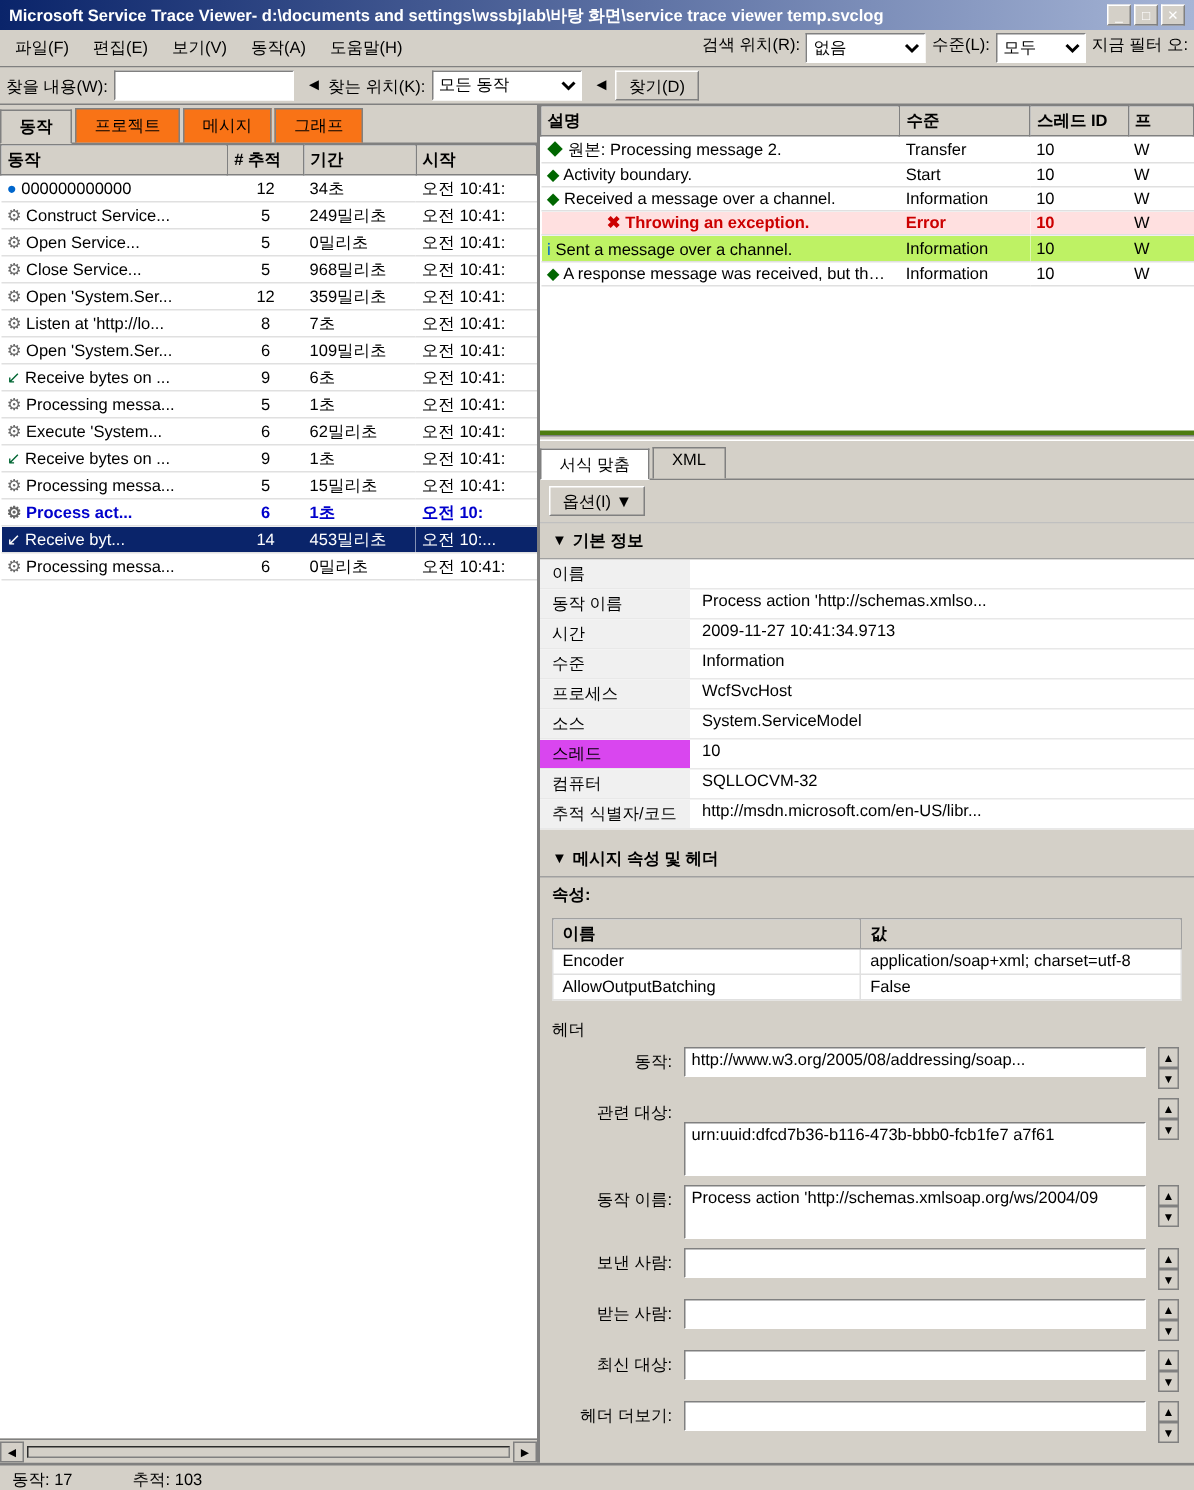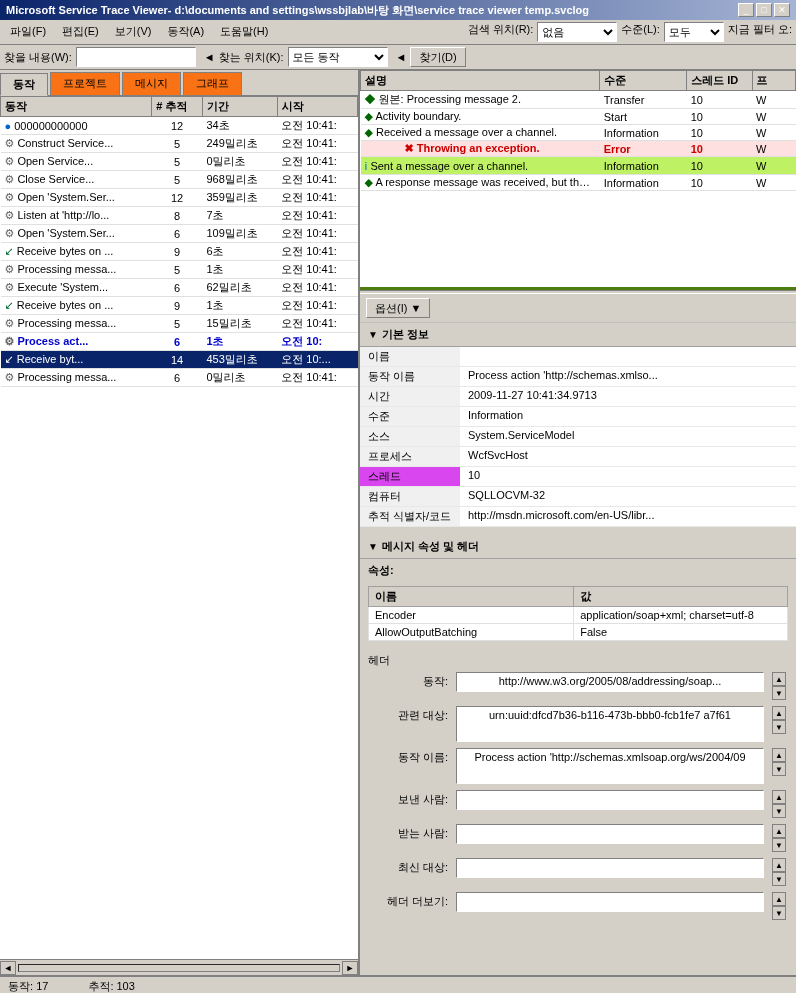--- a/index.html
+++ b/index.html
@@ -276,21 +276,20 @@
     }
     .header-value-box {
       flex: 1;
       background: white;
       border: 1px solid;
       border-color: #808080 #fff #fff #808080;
       padding: 2px 4px;
       font-size: 11px;
       min-height: 20px;
       position: relative;
-      text-align: center;
     }
     .status-bar {
       background: #d4d0c8;
       border-top: 2px solid #808080;
       padding: 2px 8px;
       display: flex;
       gap: 40px;
       font-size: 11px;
       height: 20px;
       align-items: center;
@@ -564,20 +563,24 @@
     <td style="">10</td>
     <td>W</td>
   </tr>
           </tbody>
       </table>
     </div>
 
     <div class="divider-h"></div>
 
     <div class="detail-area">
+      <div class="detail-tabs">
+        <div class="detail-tab active">서식 맞춤</div>
+        <div class="detail-tab">XML</div>
+      </div>
 
       <div class="detail-toolbar">
         <button class="detail-toolbar-btn">옵션(I) ▼</button>
       </div>
 
       <div class="section-header">
         <span class="collapse-icon">▼</span>
         <span>기본 정보</span>
       </div>
       <div>
@@ -593,26 +596,26 @@
   </tr>
               <tr>
     <td style="background:#f0f0f0; width:100px;">시간</td>
     <td>2009-11-27 10:41:34.9713</td>
   </tr>
               <tr>
     <td style="background:#f0f0f0; width:100px;">수준</td>
     <td>Information</td>
   </tr>
               <tr>
+    <td style="background:#f0f0f0; width:100px;">프로세스</td>
+    <td>WcfSvcHost</td>
+  </tr>
+              <tr>
     <td style="background:#f0f0f0; width:100px;">소스</td>
     <td>System.ServiceModel</td>
-  </tr>
-              <tr>
-    <td style="background:#f0f0f0; width:100px;">프로세스</td>
-    <td>WcfSvcHost</td>
   </tr>
               <tr>
     <td style="background:#d946ef; width:100px;">스레드</td>
     <td>10</td>
   </tr>
               <tr>
     <td style="background:#f0f0f0; width:100px;">컴퓨터</td>
     <td>SQLLOCVM-32</td>
   </tr>
               <tr>
@@ -655,21 +658,21 @@
               <div class="header-row">
     <span class="header-label">동작:</span>
     <div class="header-value-box" style="min-height:20px;">http://www.w3.org/2005/08/addressing/soap...</div>
     <div style="display:flex;flex-direction:column;width:16px;">
       <button style="height:14px;width:14px;font-size:8px;background:#d4d0c8;border:1px solid #808080;cursor:pointer;">▲</button>
       <button style="height:14px;width:14px;font-size:8px;background:#d4d0c8;border:1px solid #808080;cursor:pointer;margin-top:auto;">▼</button>
     </div>
   </div>
               <div class="header-row">
     <span class="header-label">관련 대상:</span>
-    <div class="header-value-box" style="min-height:36px;">urn:uuid:dfcd7b36-b116-473b-bbb0-fcb1fe7
+    <div class="header-value-box" style="min-height:36px;margin-top:16px;">urn:uuid:dfcd7b36-b116-473b-bbb0-fcb1fe7
 a7f61</div>
     <div style="display:flex;flex-direction:column;width:16px;">
       <button style="height:14px;width:14px;font-size:8px;background:#d4d0c8;border:1px solid #808080;cursor:pointer;">▲</button>
       <button style="height:14px;width:14px;font-size:8px;background:#d4d0c8;border:1px solid #808080;cursor:pointer;margin-top:auto;">▼</button>
     </div>
   </div>
               <div class="header-row">
     <span class="header-label">동작 이름:</span>
     <div class="header-value-box" style="min-height:36px;">Process action
 'http://schemas.xmlsoap.org/ws/2004/09</div>

